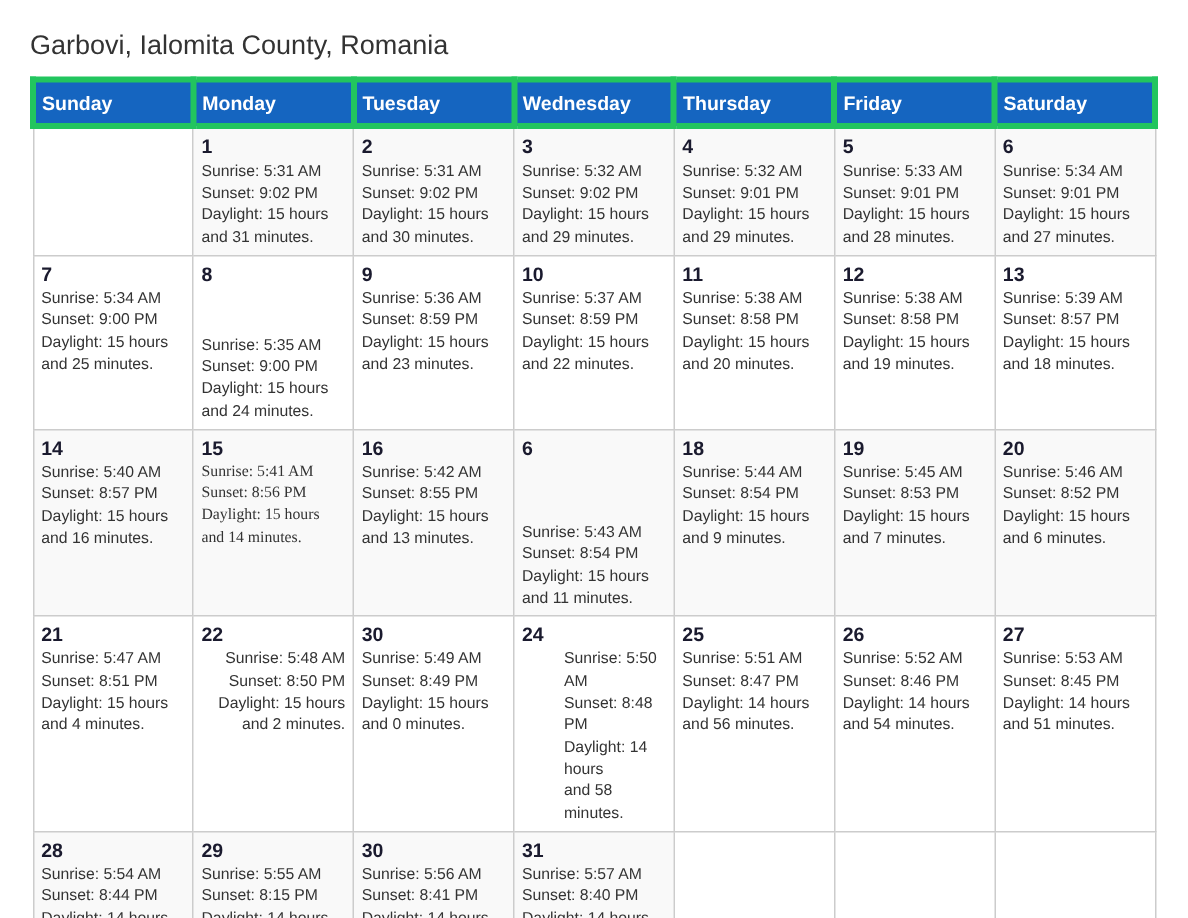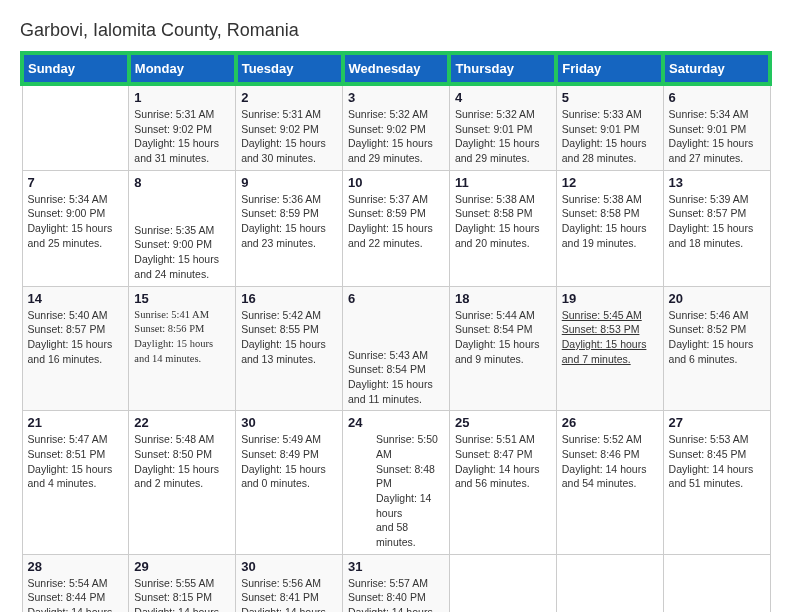--- a/index.html
+++ b/index.html
@@ -250,21 +250,21 @@
         </td>
         <td>
           <span class="day-number">18</span>
           <div class="day-info" style="white-space: pre-line;">Sunrise: 5:44 AM
 Sunset: 8:54 PM
 Daylight: 15 hours
 and 9 minutes.</div>
         </td>
         <td>
           <span class="day-number">19</span>
-          <div class="day-info" style="white-space: pre-line; text-decoration: underline;">Sunrise: 5:45 AM
+          <div class="day-info" style="white-space: pre-line;">Sunrise: 5:45 AM
 Sunset: 8:53 PM
 Daylight: 15 hours
 and 7 minutes.</div>
         </td>
         <td>
           <span class="day-number">20</span>
           <div class="day-info" style="white-space: pre-line;">Sunrise: 5:46 AM
 Sunset: 8:52 PM
 Daylight: 15 hours
 and 6 minutes.</div>
@@ -273,21 +273,21 @@
       <tr>
         <td>
           <span class="day-number">21</span>
           <div class="day-info" style="white-space: pre-line;">Sunrise: 5:47 AM
 Sunset: 8:51 PM
 Daylight: 15 hours
 and 4 minutes.</div>
         </td>
         <td>
           <span class="day-number">22</span>
-          <div class="day-info" style="white-space: pre-line;">Sunrise: 5:48 AM
+          <div class="day-info" style="white-space: pre-line; text-align: right;">Sunrise: 5:48 AM
 Sunset: 8:50 PM
 Daylight: 15 hours
 and 2 minutes.</div>
         </td>
         <td>
           <span class="day-number">30</span>
           <div class="day-info" style="white-space: pre-line;">Sunrise: 5:49 AM
 Sunset: 8:49 PM
 Daylight: 15 hours
 and 0 minutes.</div>

